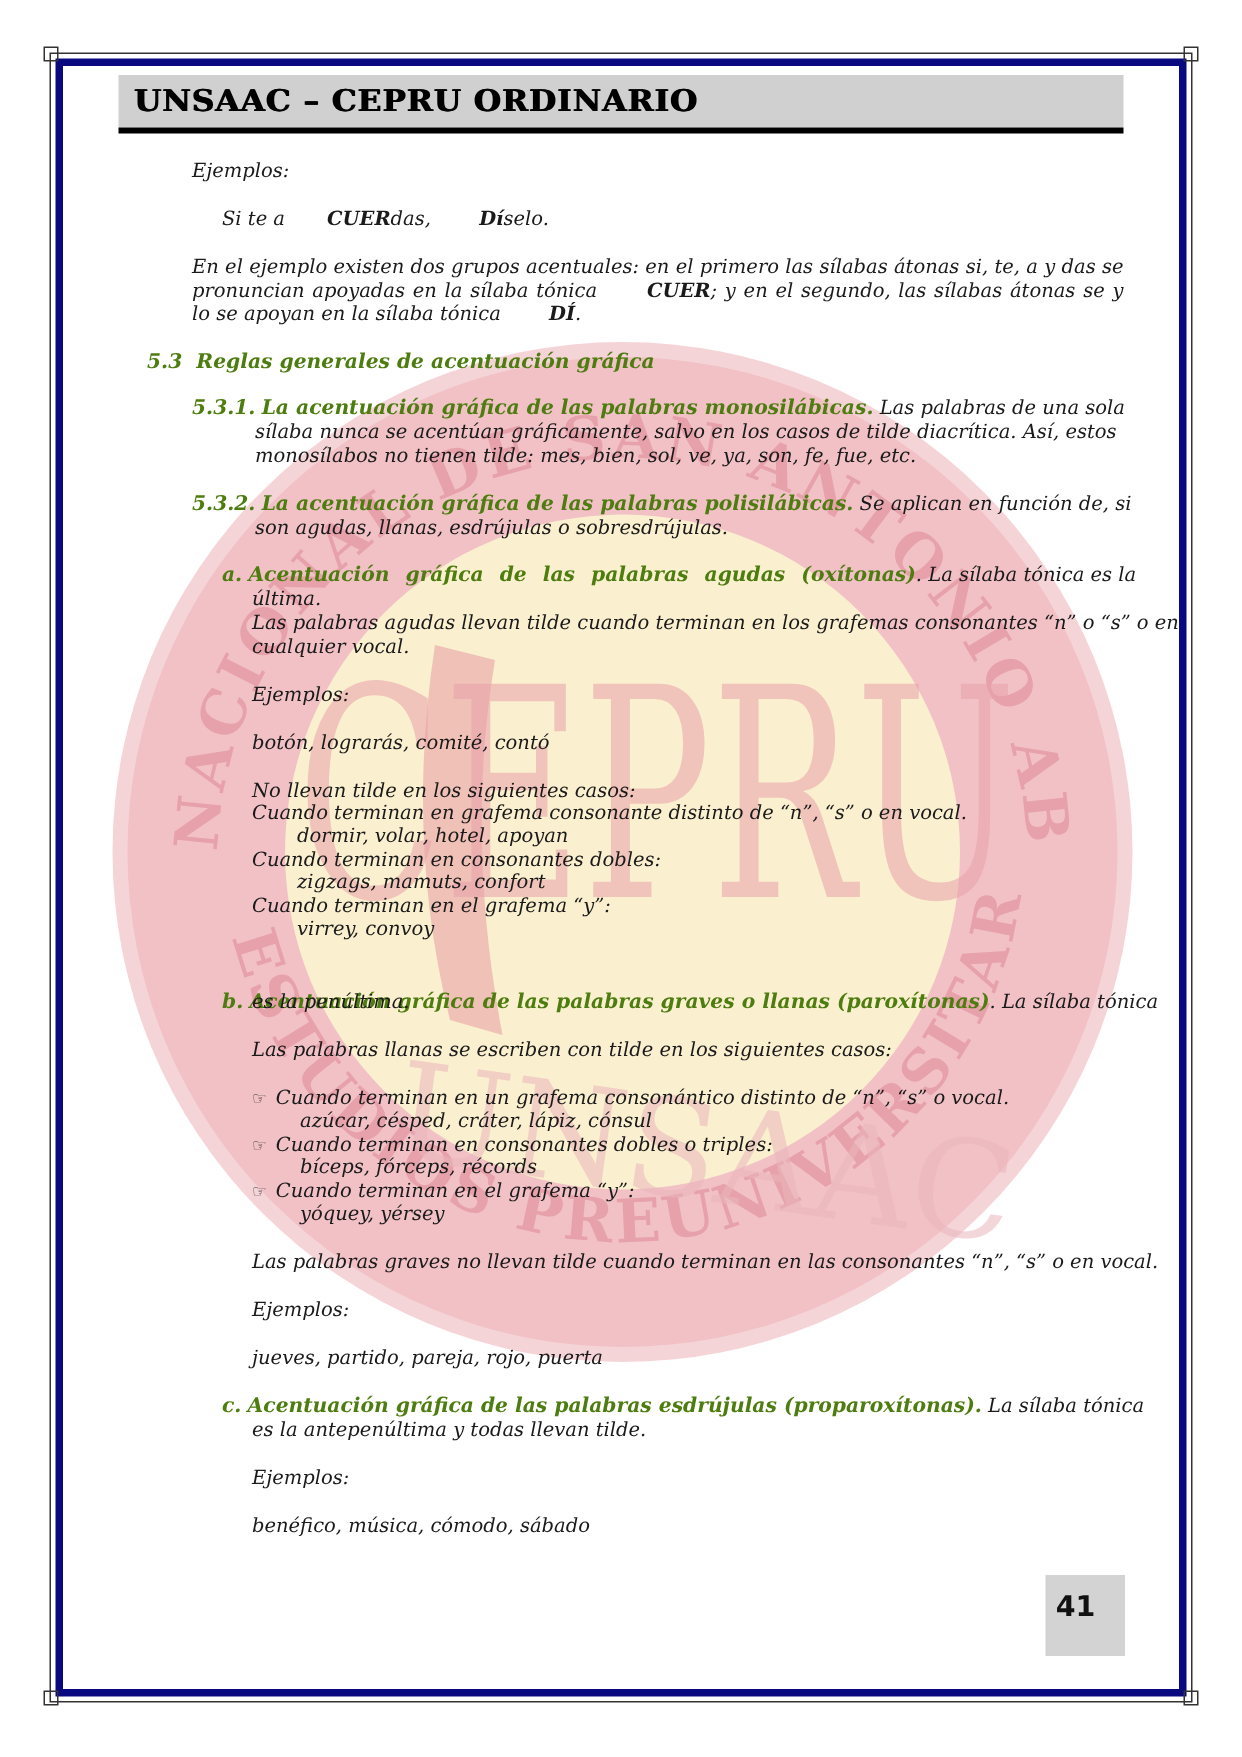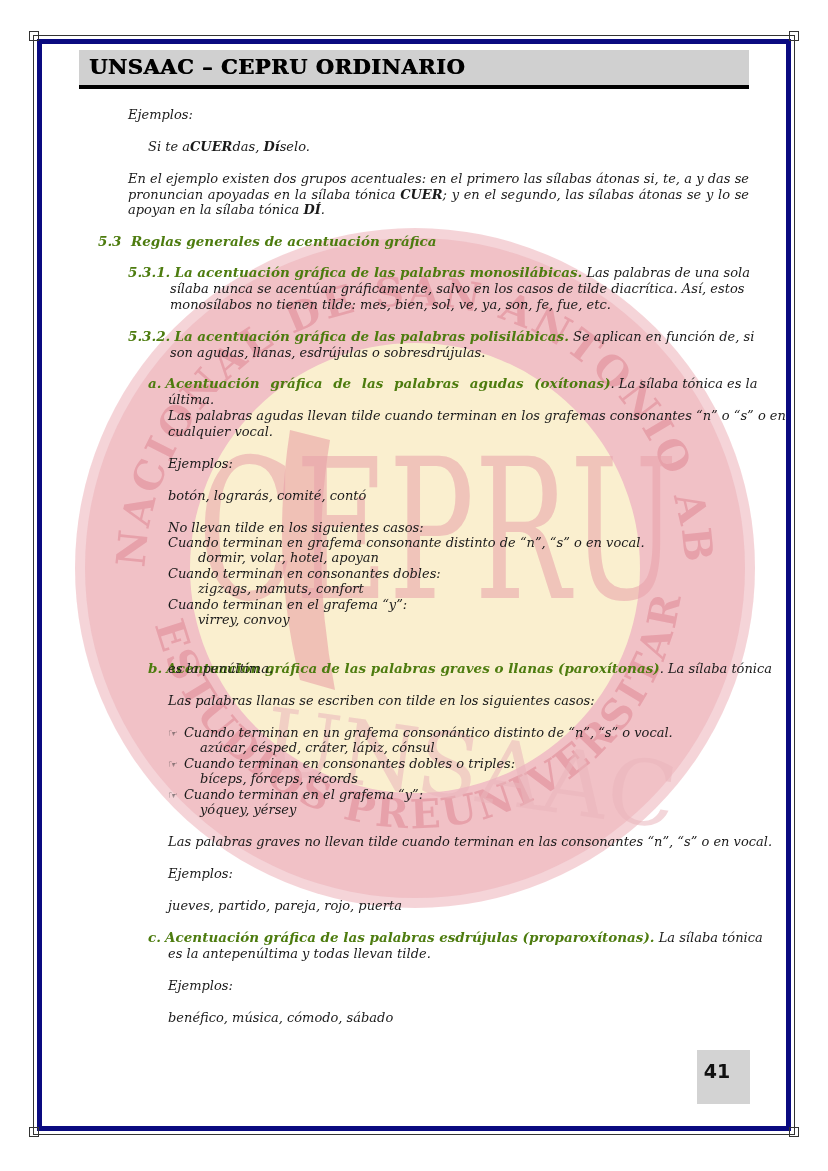--- a/index.html
+++ b/index.html
@@ -19,21 +19,21 @@
   .header-rule { position:absolute; left:79px; top:85px; width:670px; height:4px; background:#000; }
   .header-title { position:absolute; left:89px; top:55px; font-family:"DejaVu Serif", serif; font-weight:bold;
                   font-size:20px; letter-spacing:0.5px; color:#000; transform:scaleX(1.05); transform-origin:left;
                   text-shadow:0.6px 0 0 #000; }
 
   
   .watermark { position:absolute; left:0; top:0; width:828px; height:1171px; pointer-events:none; }
 
   .txt { position:absolute; font-style:italic; font-size:13px; line-height:15.5px; color:#1a1a1a; white-space:nowrap; }
   .just { white-space:normal; text-align:justify; text-align-last:left; }
-  .b { font-weight:bold; font-style:italic; }
+  .b { font-weight:bold; font-style:italic;margin-left:28px; }
   .h { font-weight:bold; font-style:italic; font-size:13.5px; color:#4d7c0f; }
 
   .page-number-box { position:absolute; left:697px; top:1050px; width:53px; height:54px; background:#d3d3d3; }
   .page-number { position:absolute; left:697px; top:1060px; width:40px; text-align:center;
                  font-family:"DejaVu Sans", sans-serif; font-weight:bold; font-size:19px; color:#111; }
   .bullet { font-style:normal; font-size:11px; margin-right:6px; color:#333; }
 </style>
 </head>
 <body>
 

